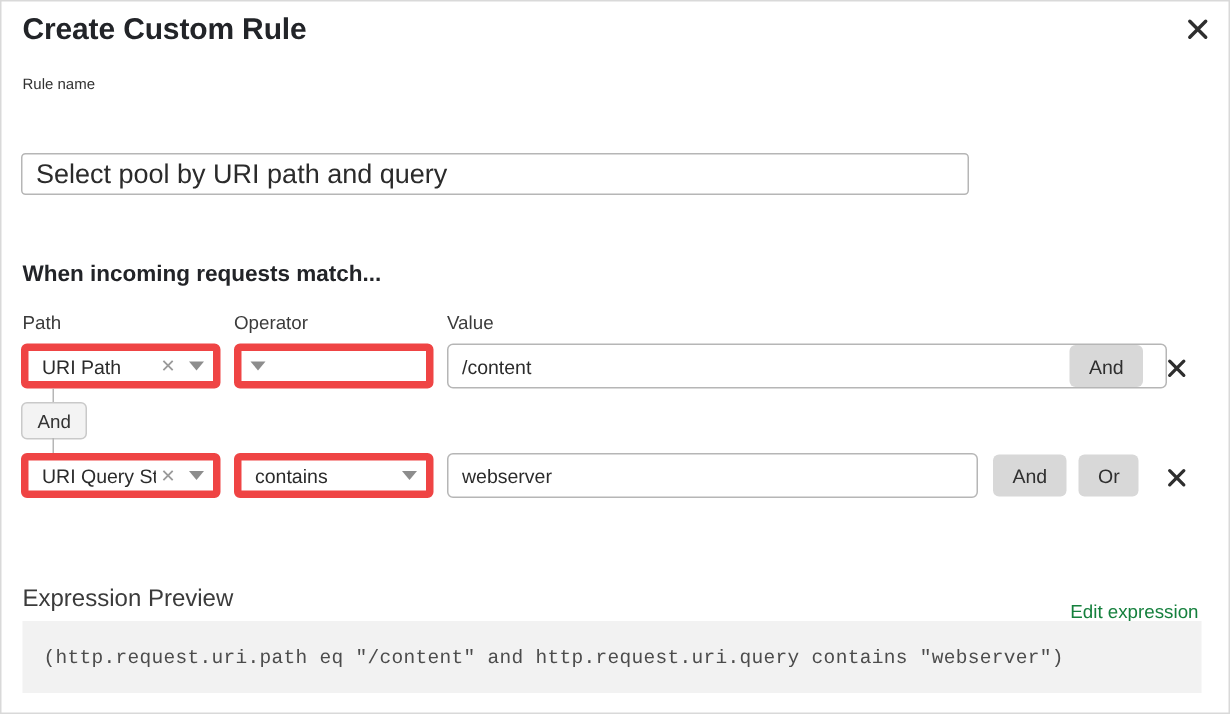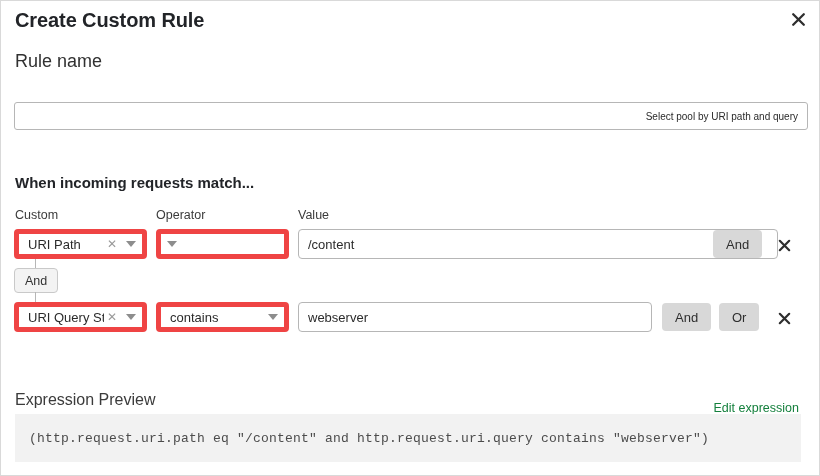--- a/index.html
+++ b/index.html
@@ -46,46 +46,45 @@
     border: none;
     padding: 0;
   }
   .close-btn svg { display: block; }
 
   
   .rule-name-label {
     position: absolute;
     left: 14px;
     top: 50px;
-    font-size: 18px;
+    font-size: 10px;
     color: #313131;
   }
   .rule-name-help {
     position: absolute;
     left: 14px;
     top: 74px;
     font-size: 12.5px;
     color: #8a8a8a;
   }
   .rule-name-input {
     position: absolute;
     left: 13px;
     top: 101px;
-    width: 794px;
+    width: 632px;
     height: 28px;
     box-sizing: border-box;
     border: 1px solid #b6b6b6;
     border-radius: 3px;
     background: #fff;
     font-family: "Liberation Sans", sans-serif;
-    font-size: 10px;
+    font-size: 18px;
     color: #2b2b2b;
     padding: 0 9px;
     outline: none;
-    text-align: right;
   }
 
   
   .section-title {
     position: absolute;
     left: 14px;
     top: 173px;
     font-size: 15px;
     font-weight: bold;
     color: #222428;
@@ -285,21 +284,21 @@
     <svg width="15" height="15" viewBox="0 0 15 15" aria-hidden="true">
       <path d="M2.2 2.2 L12.8 12.8 M12.8 2.2 L2.2 12.8" stroke="#2e2e2e" stroke-width="2.3" stroke-linecap="round"></path>
     </svg>
   </button>
 
   <div class="rule-name-label">Rule name</div>
   <input class="rule-name-input" type="text" value="Select pool by URI path and query" style="">
 
   <div class="section-title">When incoming requests match...</div>
 
-  <div class="col-head field">Custom</div>
+  <div class="col-head field">Path</div>
   <div class="col-head operator">Operator</div>
   <div class="col-head value">Value</div>
 
   <div class="cond-row r1">
     <div class="select-box field-sel">
       <span class="sel-text">URI Path</span>
       <span class="sel-clear">✕</span>
       <span class="sel-caret">
           <i class="caret-tri"></i>
         </span>

